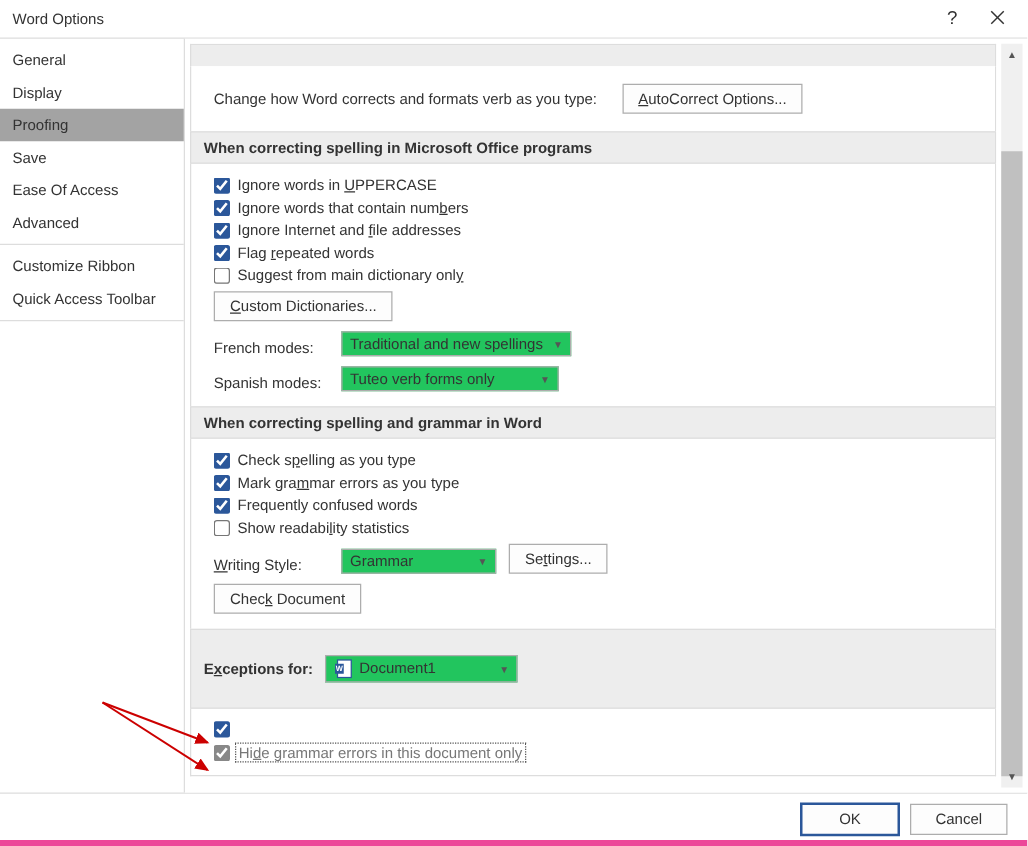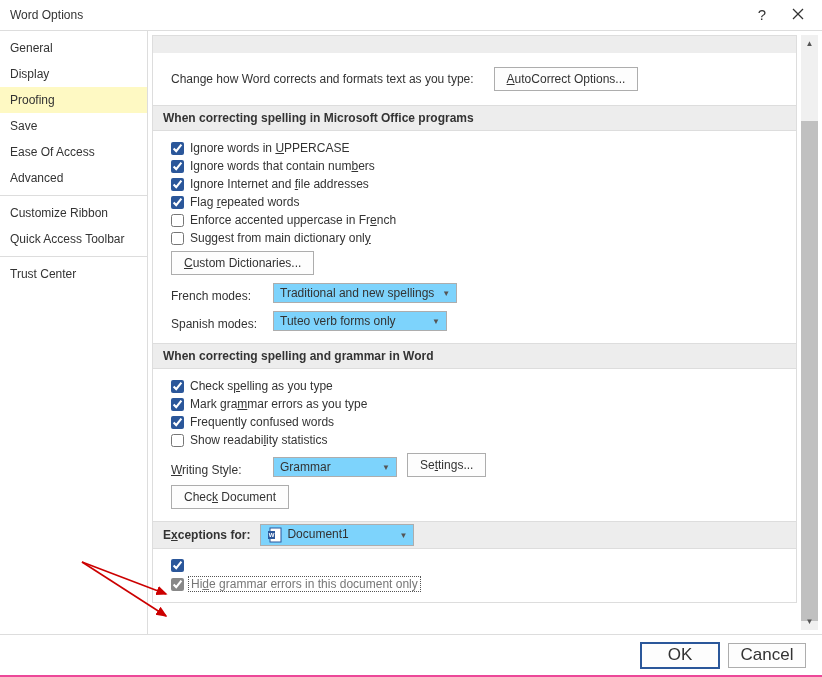--- a/index.html
+++ b/index.html
@@ -1,47 +1,47 @@
 <!DOCTYPE html>
 <html><head>
 <meta charset="utf-8">
 <style>
 html,body{margin:0;padding:0;font-family:"Segoe UI",Tahoma,sans-serif;font-size:12px;color:#333;background:#fff}
-.window{width:822px;height:677px;position:relative;border-bottom:2px solid #ec4899;box-sizing:border-box}
+.window{width:822px;height:677px;position:relative;border-bottom:5px solid #ec4899;box-sizing:border-box}
 .titlebar{height:30px;display:flex;align-items:center;padding:0 10px;position:relative}
 .titlebar .title{font-size:12px}
 .titlebar .help{position:absolute;right:50px;top:4px;font-size:15px;padding:2px 6px;cursor:pointer}
 .titlebar .close{position:absolute;right:10px;top:0;width:28px;height:28px;display:flex;align-items:center;justify-content:center;cursor:pointer}
 .titlebar .close svg{width:12px;height:12px}
 .body{height:605px;display:flex;border-top:1px solid #ddd;border-bottom:1px solid #ddd;box-sizing:border-box}
 .sidebar{width:148px;border-right:1px solid #ddd;padding-top:4px;box-sizing:border-box}
 .sidebar .item{padding:6px 10px;cursor:pointer;font-size:12px}
-.sidebar .item.selected{background:#fef9c3}
+.sidebar .item.selected{background:#a3a3a3}
 .sidebar .divider{border-top:1px solid #ddd;margin:4px 0}
 .content-wrap{flex:1;position:relative;background:#fff}
 .scrollbar{position:absolute;top:4px;right:4px;bottom:4px;width:17px;background:#f0f0f0}
 .scrollbar .up,.scrollbar .down{height:17px;display:flex;align-items:center;justify-content:center;font-size:8px;color:#555;cursor:pointer}
 .scrollbar .thumb{position:absolute;left:0;right:0;background:#c0c0c0;cursor:pointer}
 .content{position:absolute;top:4px;left:4px;right:25px;bottom:4px;overflow:hidden}
 .topstrip{height:18px;background:#ededed;border:1px solid #ddd;border-bottom:none;box-sizing:border-box}
 .introrow{background:#fff;border-left:1px solid #ddd;border-right:1px solid #ddd;padding:14px 18px;font-size:12px;display:flex;align-items:center;gap:20px}
 .btn{border:1px solid #adadad;background:#fdfdfd;padding:4px 12px;cursor:pointer;font-size:12px}
 .section-header{background:#ededed;border:1px solid #ddd;border-top:1px solid #ddd;padding:5px 10px;font-weight:bold;font-size:12px}
 .section-body{border-left:1px solid #ddd;border-right:1px solid #ddd;padding:8px 18px;font-size:12px}
 .chk{display:flex;align-items:center;gap:6px;padding:2px 0;cursor:pointer}
 .chk input{margin:0;accent-color:#2b579a}
 .row{display:flex;align-items:flex-end;gap:10px;padding:4px 0}
 .lbl{min-width:92px}
-.select{border:1px solid #adadad;background:#7dd3fc;padding:2px 6px;min-width:160px;display:inline-flex;justify-content:space-between;align-items:center;cursor:pointer;font-size:12px}
+.select{border:1px solid #adadad;background:#22c55e;padding:2px 6px;min-width:160px;display:inline-flex;justify-content:space-between;align-items:center;cursor:pointer;font-size:12px}
 .select .caret{font-size:8px;color:#555;margin-left:8px}
-.exceptions-header{background:#ededed;border:1px solid #ddd;padding:2px 10px;display:flex;align-items:center;gap:10px;font-weight:bold;font-size:12px}
+.exceptions-header{background:#ededed;border:1px solid #ddd;padding:20px 10px;display:flex;align-items:center;gap:10px;font-weight:bold;font-size:12px}
 .docicon{width:16px;height:16px;position:relative}
 .docicon svg{width:16px;height:16px}
 .footer{height:40px;display:flex;justify-content:flex-end;align-items:center;gap:8px;padding-right:16px;box-sizing:border-box}
-.footer .fbtn{border:1px solid #adadad;background:#fdfdfd;width:76px;height:23px;cursor:pointer;font-size:17px;display:flex;align-items:center;justify-content:center}
+.footer .fbtn{border:1px solid #adadad;background:#fdfdfd;width:76px;height:23px;cursor:pointer;font-size:12px;display:flex;align-items:center;justify-content:center}
 .footer .fbtn.primary{border:2px solid #2b579a}
 .arrows{position:absolute;left:78px;top:532px;pointer-events:none}
 .arrows svg{overflow:visible}
 .underline{text-decoration:underline}
 .focus-rect{border:1px dotted #555;padding:0 2px;margin-left:-2px}
 .grayed{color:#777}
 .grayed input{accent-color:#888}
 </style>
 </head>
 <body>
@@ -63,52 +63,47 @@
       <div class="item">General</div>
       <div class="item">Display</div>
       <div class="item selected">Proofing</div>
       <div class="item">Save</div>
       <div class="item">Ease Of Access</div>
       <div class="item">Advanced</div>
       <div class="divider"></div>
       <div class="item">Customize Ribbon</div>
       <div class="item">Quick Access Toolbar</div>
       <div class="divider"></div>
-      <div class="item">Trust Center</div>
     </div>
 
     <div class="content-wrap">
       <div class="content">
         <div class="topstrip"></div>
         <div class="introrow">
-          <span>Change how Word corrects and formats text as you type:</span>
+          <span>Change how Word corrects and formats verb as you type:</span>
           <span class="btn"><span class="underline">A</span><span>utoCorrect Options...</span></span>
         </div>
 
         <div class="section-header">When correcting spelling in Microsoft Office programs</div>
         <div class="section-body">
           <label class="chk">
               <input type="checkbox" checked="" style="">
               <span><span>Ignore words in </span><span class="underline">U</span><span>PPERCASE</span></span>
             </label>
           <label class="chk">
               <input type="checkbox" checked="" style="">
               <span><span>Ignore words that contain num</span><span class="underline">b</span><span>ers</span></span>
             </label>
           <label class="chk">
               <input type="checkbox" checked="" style="">
               <span><span>Ignore Internet and </span><span class="underline">f</span><span>ile addresses</span></span>
             </label>
           <label class="chk">
               <input type="checkbox" checked="" style="">
               <span><span>Flag </span><span class="underline">r</span><span>epeated words</span></span>
-            </label>
-          <label class="chk">
-              <input type="checkbox" style="">
-              <span><span>Enforce accented uppercase in Fr</span><span class="underline">e</span><span>nch</span></span>
             </label>
           <label class="chk">
               <input type="checkbox" style="">
               <span><span>Suggest from main dictionary onl</span><span class="underline">y</span><span></span></span>
             </label>
           <div class="row">
               <span class="btn"><span class="underline">C</span><span>ustom Dictionaries...</span></span>
             </div>
           <div class="row">
               <span class="lbl">French modes:</span>

